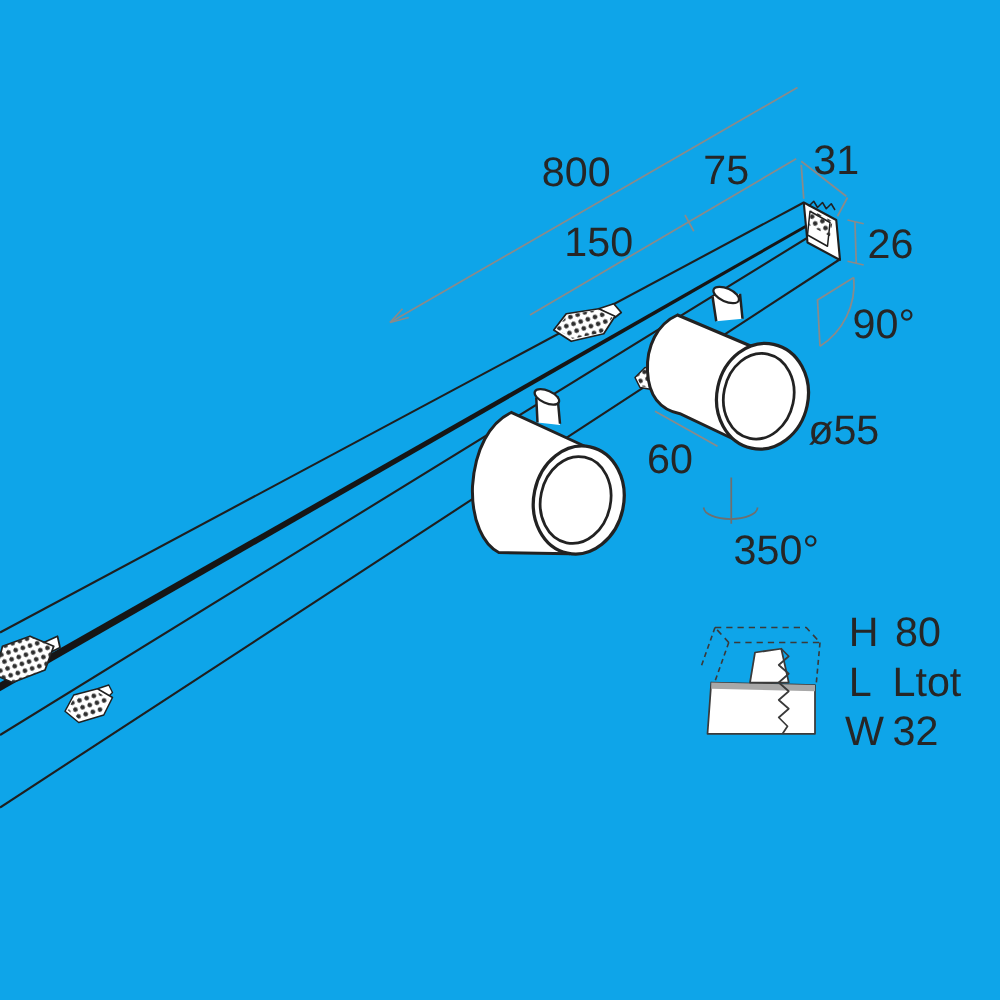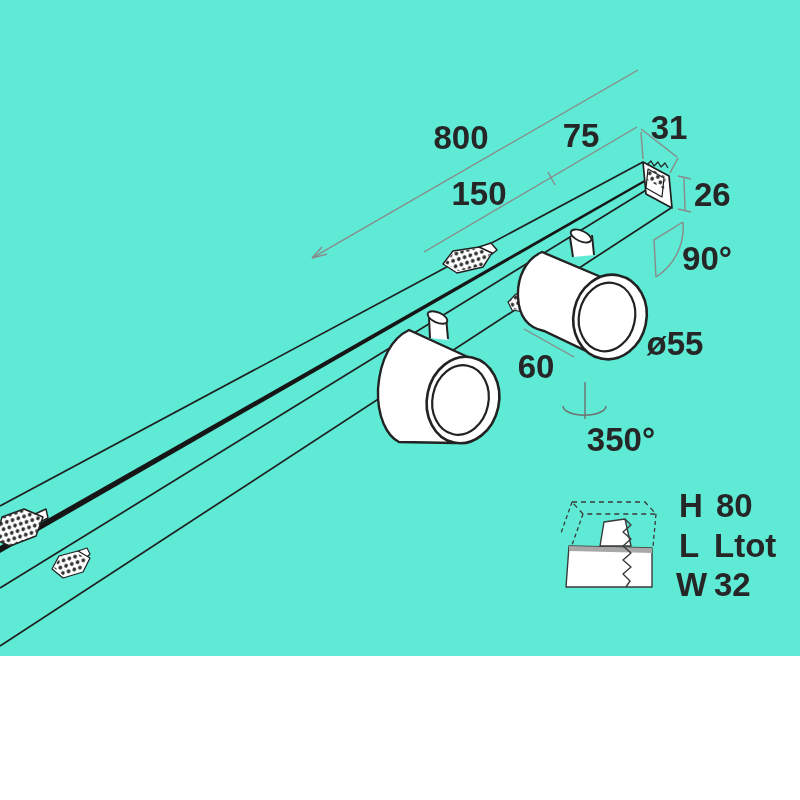--- a/index.html
+++ b/index.html
@@ -1,16 +1,16 @@
 <!DOCTYPE html>
 <html><head>
 <meta charset="utf-8">
 <style>
   html,body{margin:0;padding:0;background:#ffffff;}
-  #stage{width:800px;height:656px;position:relative;background:#5eead4;overflow:hidden;font-weight:bold;}
+  #stage{width:800px;height:800px;position:relative;background:#0ea5e9;overflow:hidden;}
   svg{display:block;}
   text{font-family:"Liberation Sans", sans-serif; fill:#262626;}
   .dimtxt{font-size:33px;}
   .legtxt{font-size:33px;}
 </style>
 </head>
 <body>
 
 <div id="stage">
 <svg width="800" height="800" viewBox="0 0 800 800">

